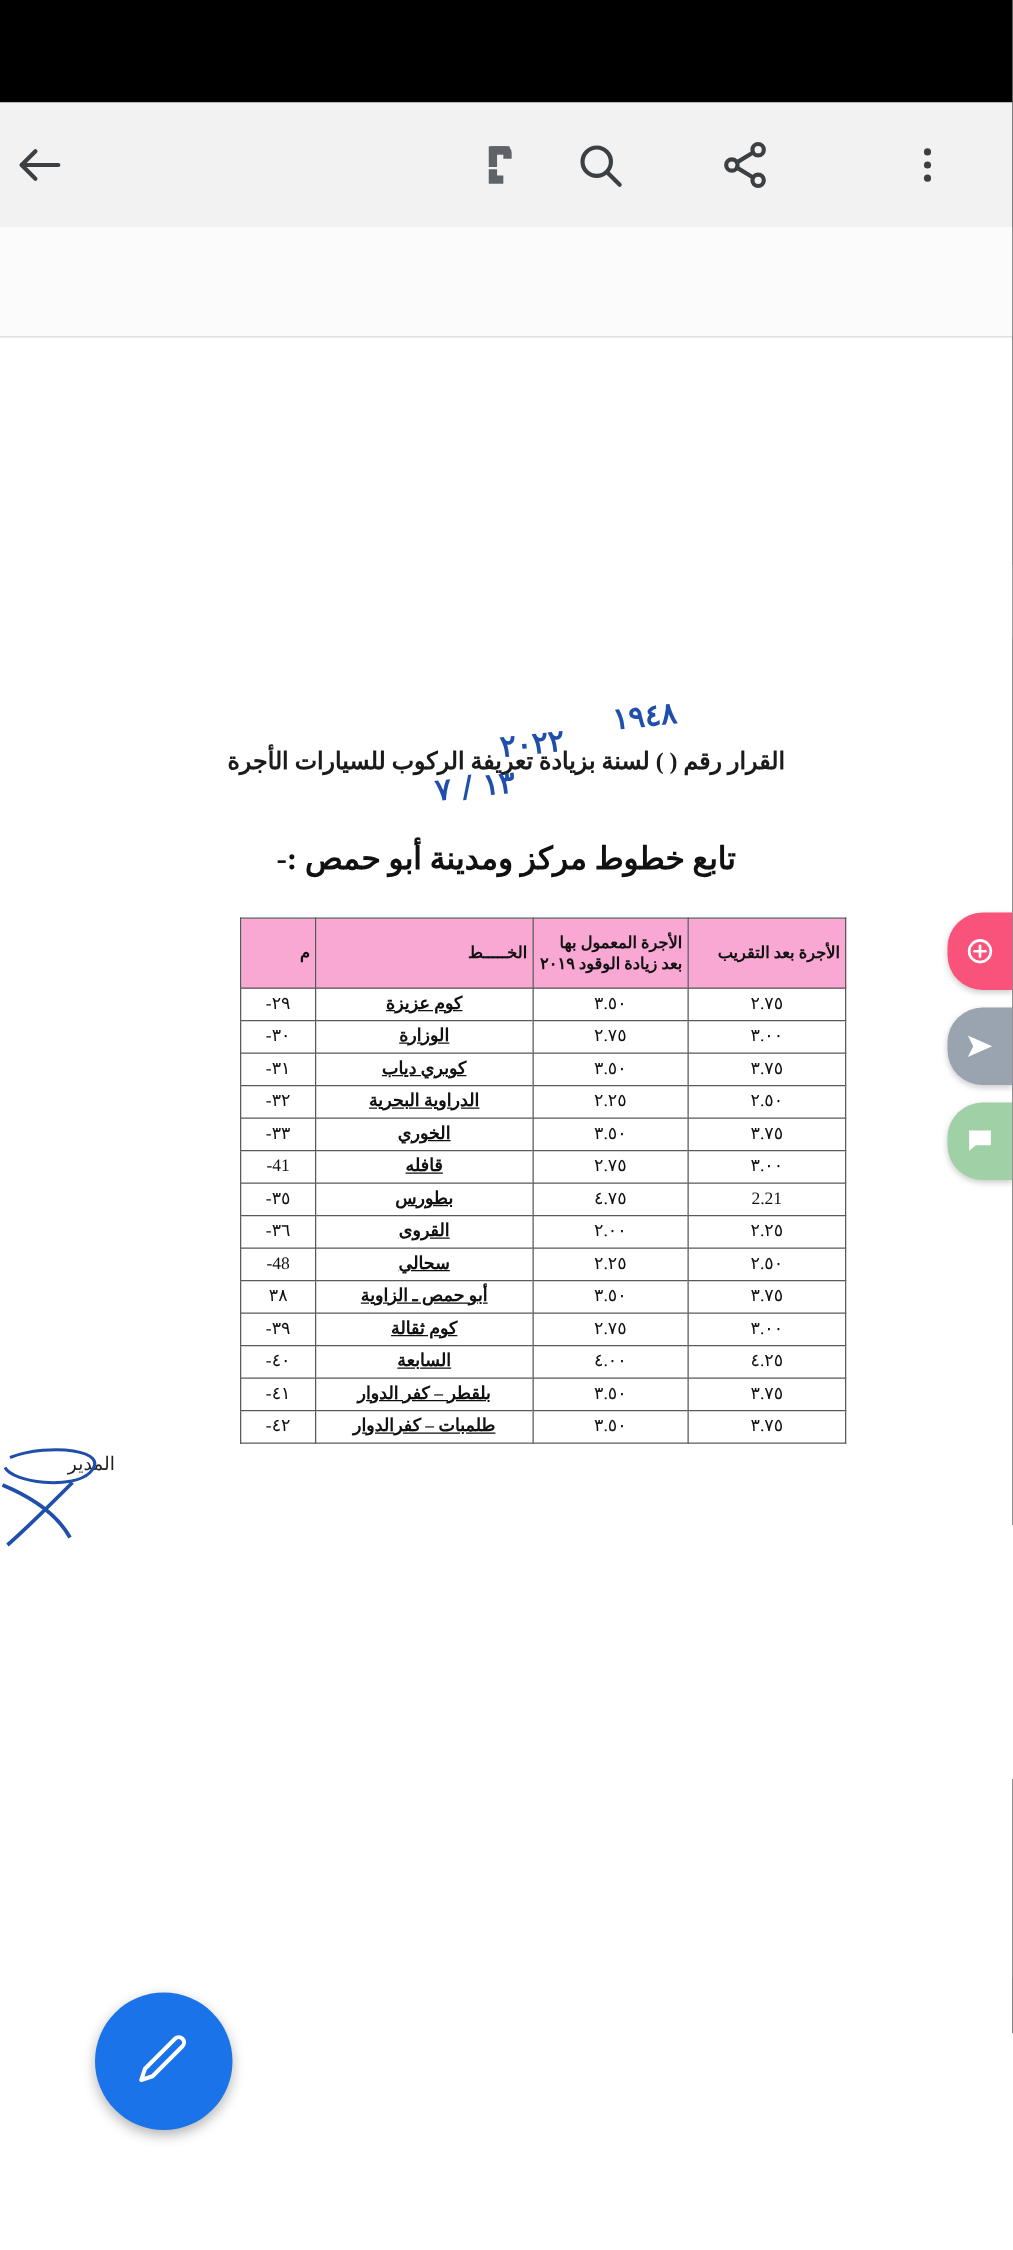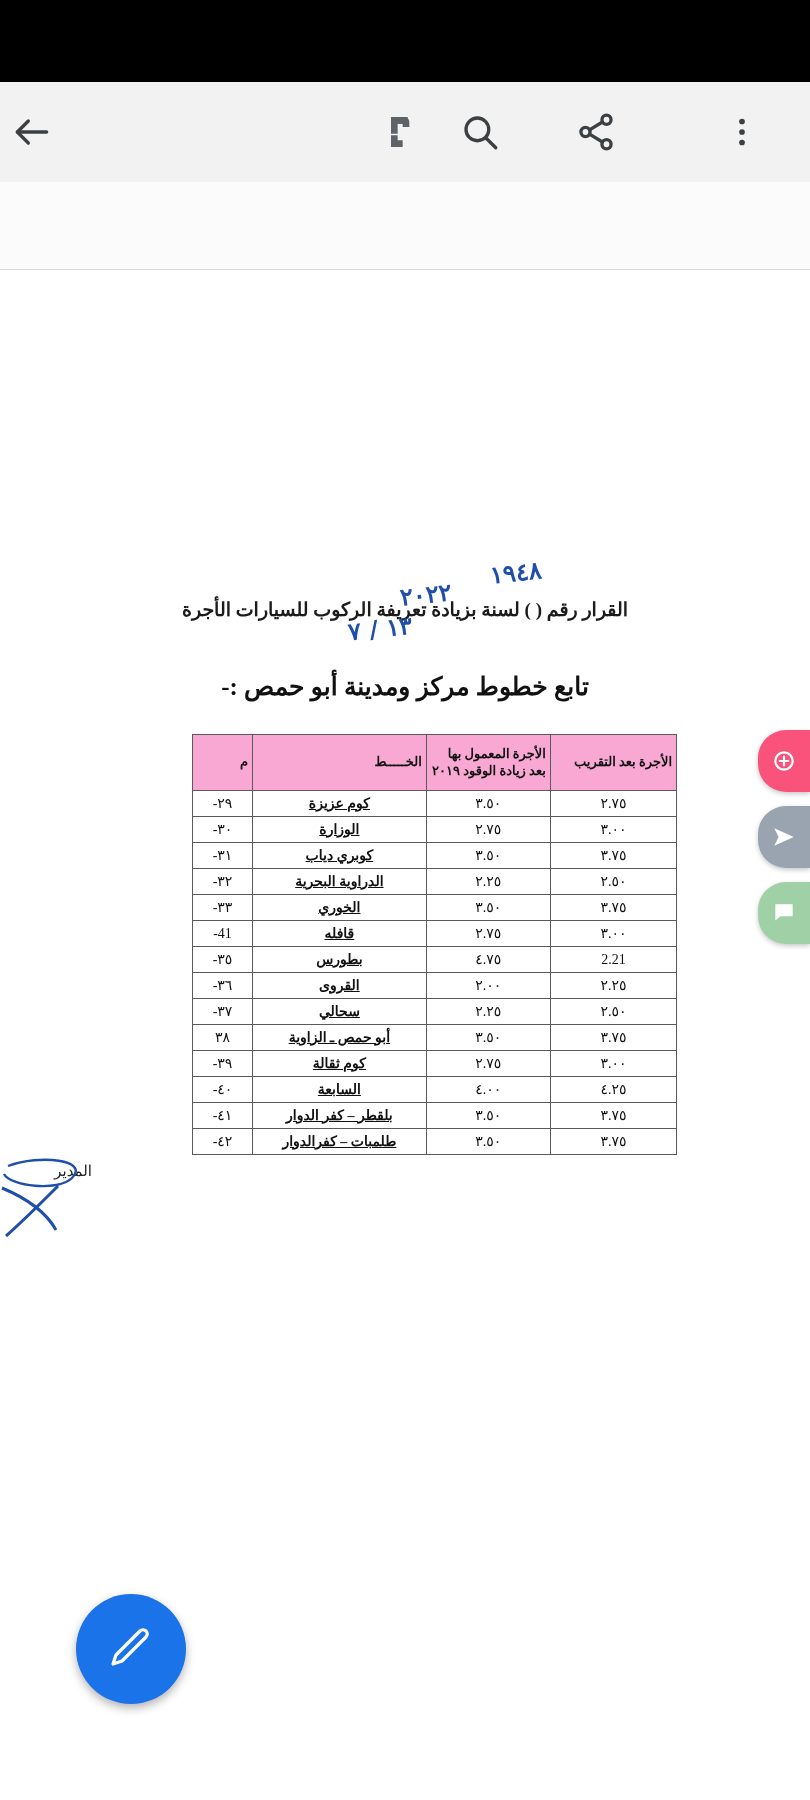--- a/index.html
+++ b/index.html
@@ -368,21 +368,21 @@
               <tr>
                 <td class="c-new">٢.٢٥</td>
                 <td class="c-fare">٢.٠٠</td>
                 <td class="c-line">القروى</td>
                 <td class="c-no">٣٦-</td>
               </tr>
               <tr>
                 <td class="c-new">٢.٥٠</td>
                 <td class="c-fare">٢.٢٥</td>
                 <td class="c-line">سحالي</td>
-                <td class="c-no">٣٧-</td>
+                <td class="c-no">48-</td>
               </tr>
               <tr>
                 <td class="c-new">٣.٧٥</td>
                 <td class="c-fare">٣.٥٠</td>
                 <td class="c-line">أبو حمص ـ الزاوية</td>
                 <td class="c-no">٣٨</td>
               </tr>
               <tr>
                 <td class="c-new">٣.٠٠</td>
                 <td class="c-fare">٢.٧٥</td>

